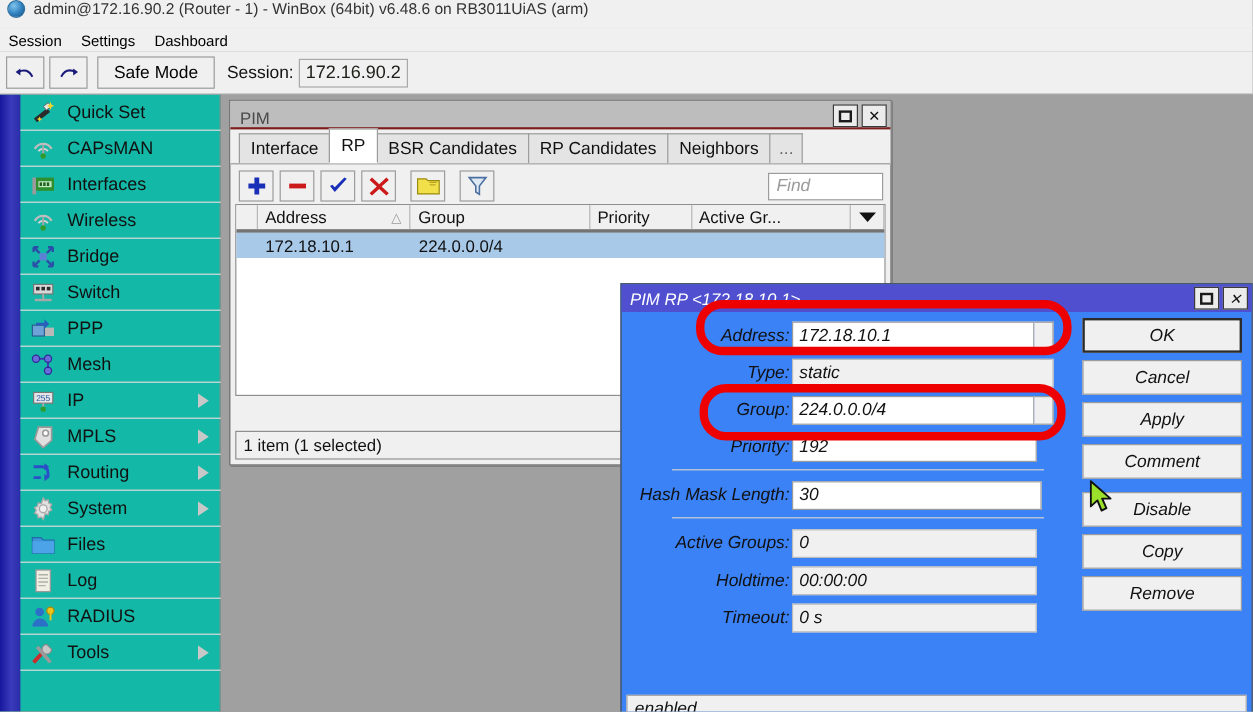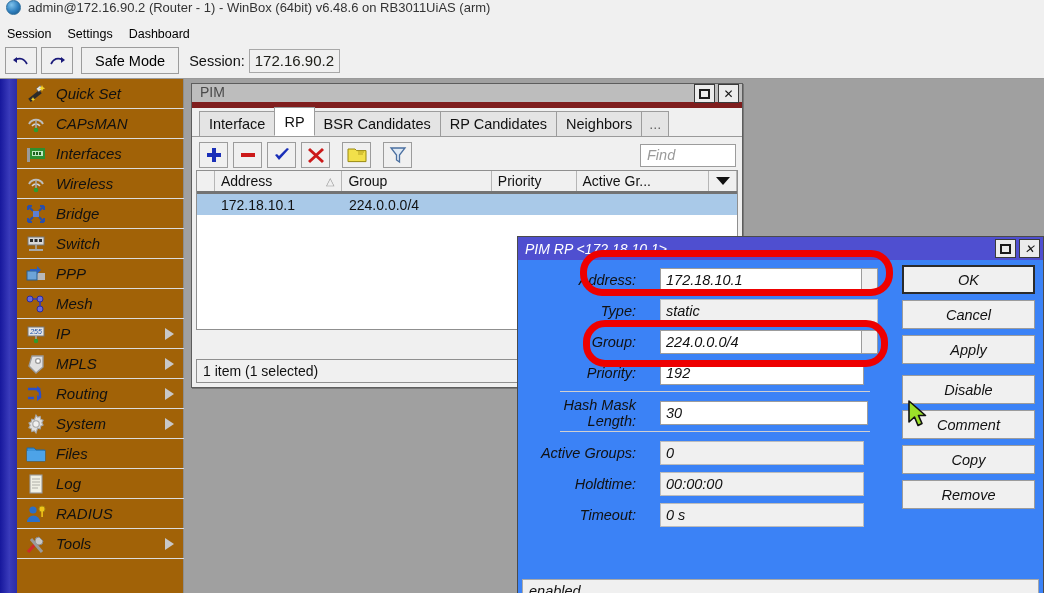--- a/index.html
+++ b/index.html
@@ -52,21 +52,21 @@
   }
   .tb-session-label { font-size: 14.5px; color: #111; margin-right: 4px; }
   .tb-session-value {
     height: 24px; border: 1px solid #a8a8a8; background: #f0f0f0;
     padding: 0 5px; display: flex; align-items: center; font-size: 15px; color: #20201a;
   }
 
   
   .sidebar {
     position: absolute; left: 0; top: 79px; width: 184px; height: 514px;
-    background: #a16207; border-right: 1px solid #8d8d8d; font-style: italic;
+    background: #14b8a6; border-right: 1px solid #8d8d8d;
   }
   .sidebar-strip {
     position: absolute; left: 0; top: 0; width: 17px; height: 514px;
     background: linear-gradient(to right, #16179c 0%, #3a3bbb 55%, #2b2ca8 100%);
     overflow: hidden;
   }
   .menu-list { position: absolute; left: 17px; top: 0; width: 167px; }
   .menu-row {
     height: 30px; display: flex; align-items: center;
     border-bottom: 1px solid #dcdcdc; padding-left: 8px; position: relative;
@@ -79,22 +79,22 @@
     border-bottom: 6px solid transparent; border-left: 9px solid #c8c8c8;
   }
 
   
   .pim-win {
     position: absolute; left: 191px; top: 83px; width: 552px; height: 305px;
     background: #f0f0f0; border: 1px solid #5d5d5d;
     box-shadow: 1px 1px 0 rgba(0,0,0,.25);
   }
   .pim-tbar {
-    height: 24px; background: #bdbdbd; display: flex; align-items: flex-start;
-    padding: 0 3px 0 8px; border-bottom: 6px solid #7f1d1d;
+    height: 24px; background: #bdbdbd; display: flex; align-items: flex-end;
+    padding: 0 3px 0 8px; border-bottom: 2px solid #7f1d1d;
   }
   .pim-tbar-title { font-size: 14px; color: #4a4a4a; flex: 1; }
   .winbtn {
     width: 21px; height: 19px; border: 1px solid #3a3a3a; background: #ececec;
     display: flex; align-items: center; justify-content: center;
     font-size: 12px; color: #111; margin-left: 3px;
   }
   .winbtn .sq { width: 11px; height: 10px; border: 2px solid #1b1b1b; }
 
   .tabs { display: flex; align-items: flex-end; height: 29px;
@@ -146,21 +146,21 @@
     background: #3b82f6; border: 1px solid #4b4b4b; font-style: italic;
   }
   .dlg-tbar {
     height: 23px; background: #4f4fd0; display: flex; align-items: center;
     padding: 0 3px 0 7px;
   }
   .dlg-title { flex: 1; font-size: 14px; color: #fff; }
   .dlg-body { position: relative; padding-top: 7px; }
 
   .frow { display: flex; align-items: center; height: 26px; margin-bottom: 5px; }
-  .flabel { width: 142px; text-align: right; padding-right: 24px; font-size: 14.5px; color: #111; }
+  .flabel { width: 142px; text-align: right; padding-right: 2px; font-size: 14.5px; color: #111; }
   .fval {
     width: 202px; height: 24px; border: 1px solid #9c9c9c; background: #fff;
     display: flex; align-items: center; padding-left: 5px; font-size: 14.5px; color: #111;
   }
   .fval.ro { background: #f0f0f0; border-color: #bcbcbc; }
   .field-arrowpad { width: 16px; height: 24px; border: 1px solid #9c9c9c;
                     border-left: none; background: #f0f0f0; }
 
   .divider { height: 1px; background: #d0d0d0; margin: 5px 20px 8px 42px; width: 310px; }
 
@@ -556,22 +556,22 @@
 
       <div class="frow">
         <div class="flabel">Timeout:</div>
         <div class="fval ro" style="width:204px">0 s</div>
       </div>
 
       <div class="btncol">
         <div class="dbtn focus">OK</div>
         <div class="dbtn">Cancel</div>
         <div class="dbtn">Apply</div>
+        <div class="dbtn">Comment</div>
         <div class="dbtn spaced">Disable</div>
-        <div class="dbtn">Comment</div>
         <div class="dbtn">Copy</div>
         <div class="dbtn">Remove</div>
       </div>
     </div>
 
     <div class="dlg-status">enabled</div>
   </div>
 
   <div class="hl" style="left:580px; top:250px; width:313px; height:46px;"></div>
   <div class="hl" style="left:583px; top:320px; width:305px; height:47px;"></div>

